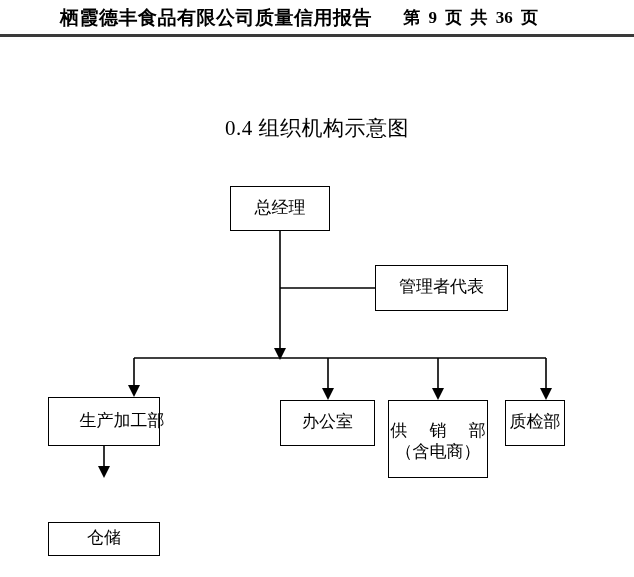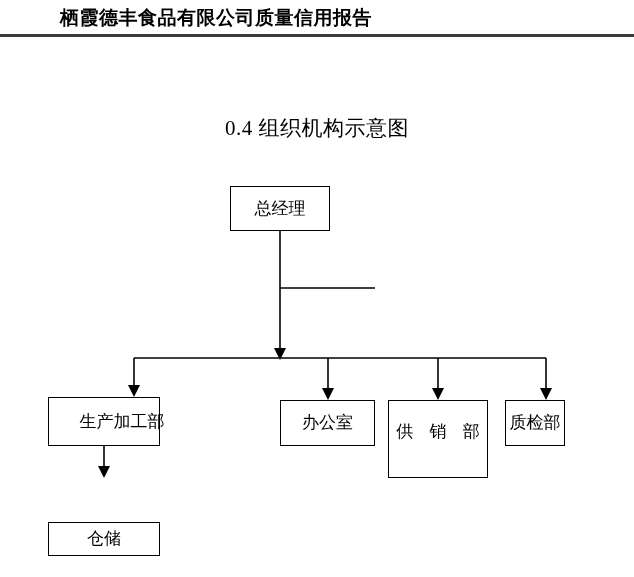--- a/index.html
+++ b/index.html
@@ -78,20 +78,21 @@
     background: #ffffff;
     box-sizing: border-box;
     display: flex;
     flex-direction: column;
     align-items: center;
     justify-content: center;
     font-size: 17px;
     line-height: 1.25;
     text-align: center;
     white-space: nowrap;
+    font-family: Liberation Mono, monospace;
   }
   .node .line2 { display: block; }
 
   
   #node-gm        { left: 230px; top: 186px; width: 100px; height: 45px; }
   #node-mgmt-rep  { left: 375px; top: 265px; width: 133px; height: 46px; }
   #node-production{ left:  48px; top: 397px; width: 112px; height: 49px; padding-left: 36px; }
   #node-warehouse { left:  48px; top: 478px; width: 112px; height: 34px; margin-top: 44px; }
   #node-office    { left: 280px; top: 400px; width:  95px; height: 46px; }
   #node-sales     { left: 388px; top: 400px; width: 100px; height: 78px;
@@ -110,20 +111,28 @@
     pointer-events: none;
   }
   #connectors line, #connectors polyline { stroke: #000000; stroke-width: 1.6; fill: none; }
   #connectors polygon { fill: #000000; }
 </style>
 </head>
 <body>
 
 <div id="page-header">
   <div id="header-title">栖霞德丰食品有限公司质量信用报告</div>
+  <div id="header-pageinfo">
+    <span>第</span>
+    <span>9</span>
+    <span>页</span>
+    <span>共</span>
+    <span>36</span>
+    <span>页</span>
+  </div>
   <div id="header-rule"></div>
 </div>
 
 <div id="section-title">0.4 组织机构示意图</div>
 
 <div id="org-chart">
 
   <svg id="connectors" viewBox="0 0 634 577" width="634" height="577">
 
     <line x1="280" y1="231" x2="280" y2="358"></line>
@@ -147,31 +156,35 @@
     <polygon points="540,388 552,388 546,400"></polygon>
 
     <line x1="104" y1="446" x2="104" y2="473"></line>
     <polygon points="98,466 110,466 104,478"></polygon>
   </svg>
 
   <div class="node" id="node-gm">
     <span>总经理</span>
   </div>
 
+  <div class="node" id="node-mgmt-rep">
+    <span>管理者代表</span>
+  </div>
 
   <div class="node" id="node-production">
     <span>生产加工部</span>
   </div>
 
   <div class="node" id="node-office">
     <span>办公室</span>
   </div>
 
   <div class="node" id="node-sales">
     <span class="line1">供 销 部</span>
+    <span class="line2">（含电商）</span>
   </div>
 
   <div class="node" id="node-qc">
     <span>质检部</span>
   </div>
 
   <div class="node" id="node-warehouse">
     <span>仓储</span>
   </div>
 

